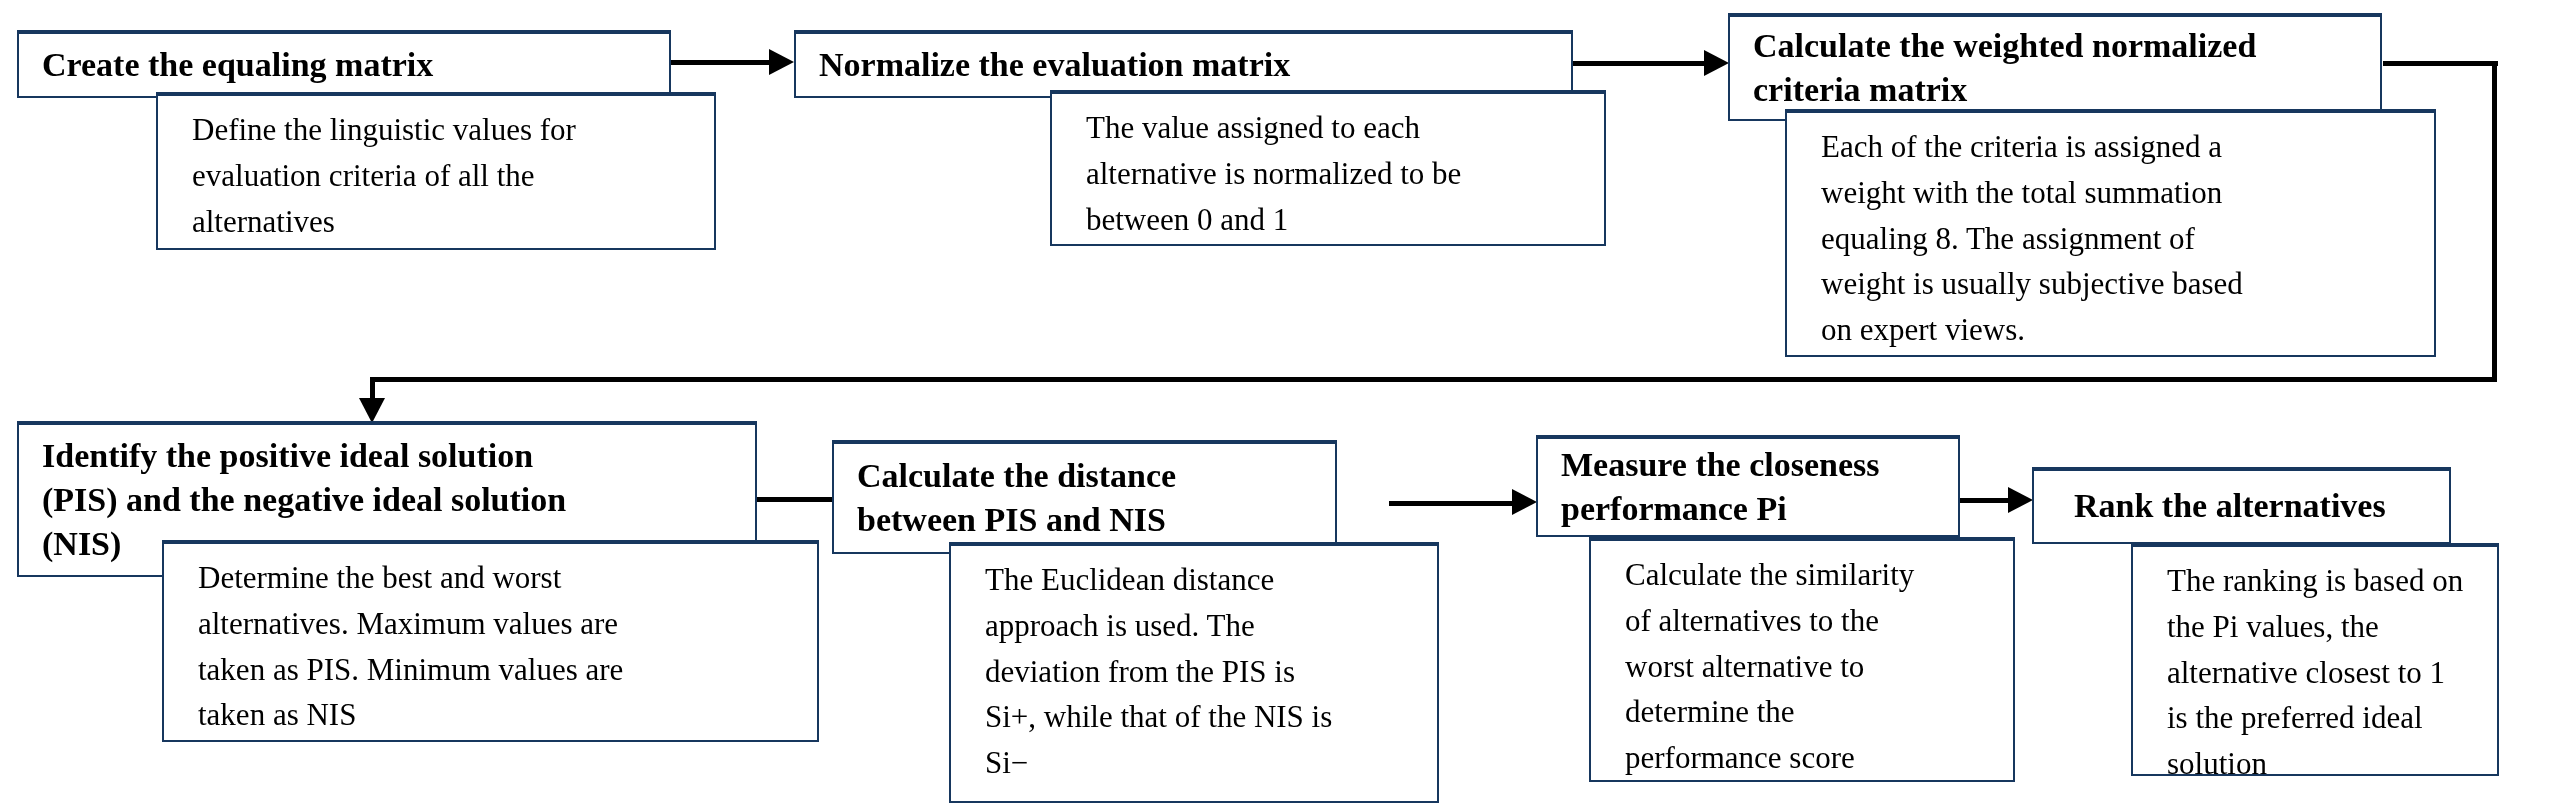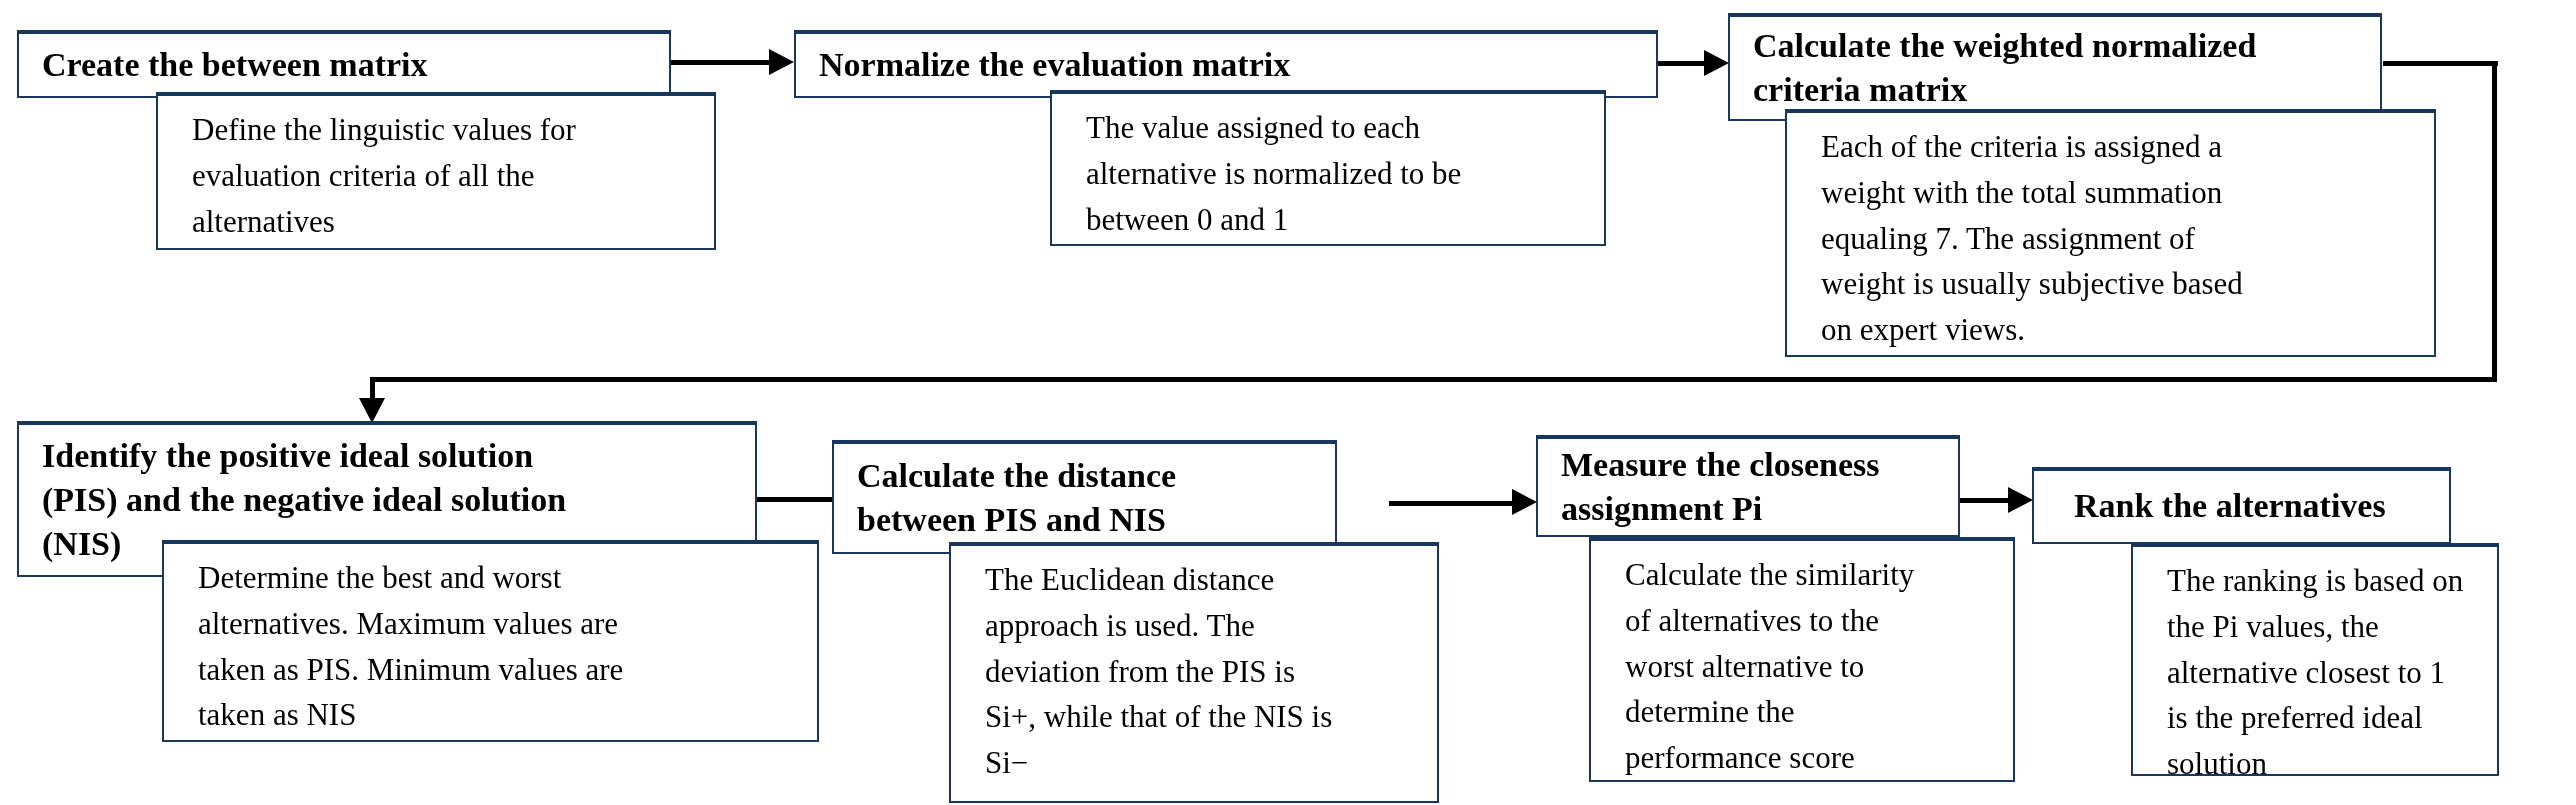--- a/index.html
+++ b/index.html
@@ -48,21 +48,21 @@
   .head-down {
     position: absolute; width: 0; height: 0; z-index: 1;
     border-left: 13.7px solid transparent;
     border-right: 13.7px solid transparent;
     border-top: 25px solid #000000;
   }
 
   
   #b1 { left: 17px;   top: 30px;  width: 654px; height: 68px; }
   #s1 { left: 156px;  top: 92px; width: 560px;  height: 158px; }
-  #b2 { left: 794px; top: 30px;  width: 864px; height: 68px; }
+  #b2 { left: 794px; top: 30px;  width: 779px; height: 68px; }
   #s2 { left: 1050px; top: 90px; width: 556px;  height: 156px; }
   #b3 { left: 1728px; top: 13px;  width: 654px; height: 108px; }
   #s3 { left: 1785px; top: 109px; width: 651px; height: 248px; }
 
   
   #b4 { left: 17px;   top: 421px; width: 740px; height: 156px; }
   #s4 { left: 162px;  top: 540px; width: 657px; height: 202px; }
   #b5 { left: 832px; top: 440px; width: 505px;  height: 114px; }
   #s5 { left: 949px; top: 542px; width: 490px;  height: 261px; }
   #b6 { left: 1536px; top: 435px; width: 424px;  height: 102px; }
@@ -88,21 +88,21 @@
   #e3 { left: 370px;  top: 377px; width: 2127px; height: 5.1px;  }
   #e4 { left: 370px;  top: 377px; width: 5.1px;    height: 23px; }
   #e5-head { left: 359px; top: 398px; }
 </style>
 </head>
 <body>
 
 <div id="canvas">
 
   <div class="title-box" id="b1">
-    <span class="txt">Create the between matrix</span>
+    <span class="txt">Create the equaling matrix</span>
   </div>
   <div class="sub-box" id="s1">
     <span class="txt">Define the linguistic values for
 evaluation criteria of all the
 alternatives</span>
   </div>
 
   <div class="title-box" id="b2">
     <span class="txt">Normalize the evaluation matrix</span>
   </div>
@@ -112,21 +112,21 @@
 between 0 and 1</span>
   </div>
 
   <div class="title-box" id="b3">
     <span class="txt">Calculate the weighted normalized
 criteria matrix</span>
   </div>
   <div class="sub-box" id="s3">
     <span class="txt">Each of the criteria is assigned a
 weight with the total summation
-equaling 7. The assignment of
+equaling 8. The assignment of
 weight is usually subjective based
 on expert views.</span>
   </div>
 
   <div class="title-box" id="b4">
     <span class="txt">Identify the positive ideal solution
 (PIS) and the negative ideal solution
 (NIS)</span>
   </div>
   <div class="sub-box" id="s4">
@@ -143,21 +143,21 @@
   <div class="sub-box" id="s5">
     <span class="txt">The Euclidean distance
 approach is used. The
 deviation from the PIS is
 Si+, while that of the NIS is
 Si−</span>
   </div>
 
   <div class="title-box" id="b6">
     <span class="txt">Measure the closeness
-assignment Pi</span>
+performance Pi</span>
   </div>
   <div class="sub-box" id="s6">
     <span class="txt">Calculate the similarity
 of alternatives to the
 worst alternative to
 determine the
 performance score</span>
   </div>
 
   <div class="title-box" id="b7">

